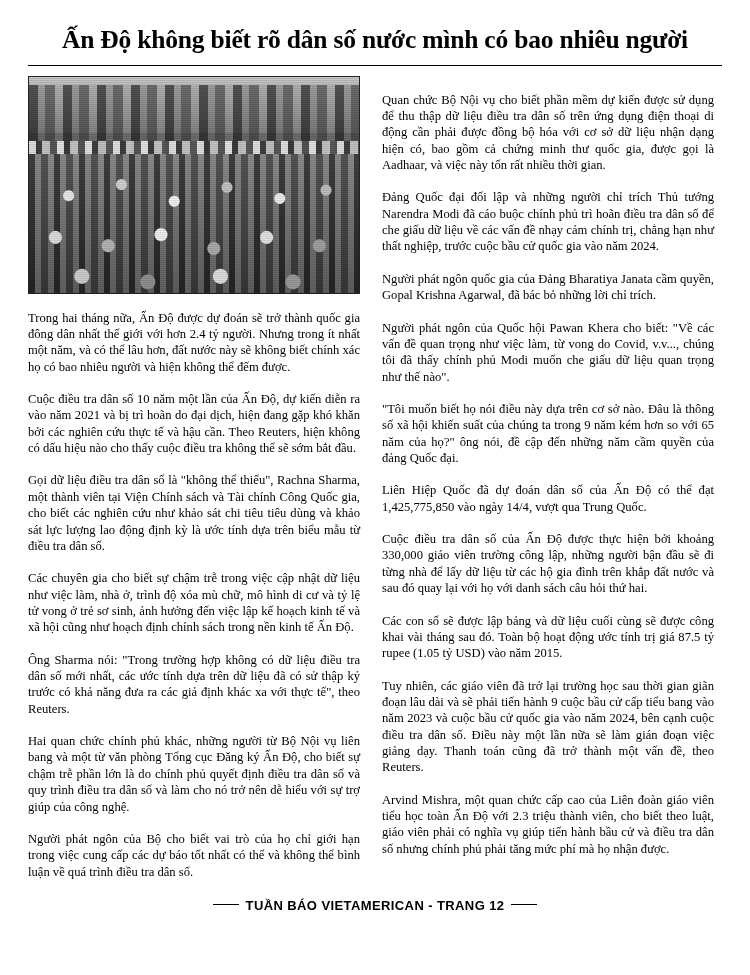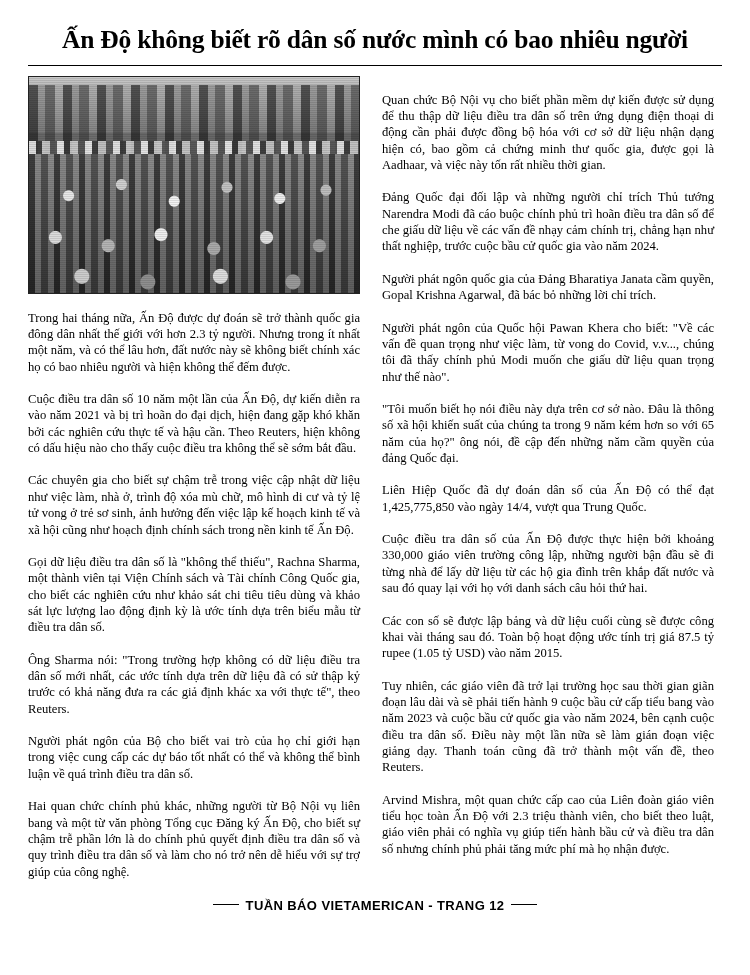--- a/index.html
+++ b/index.html
@@ -145,27 +145,27 @@
   <div class="columns">
 
     <div class="col">
       <div class="photo">
         <div class="sky"></div>
         <div class="buildings"></div>
         <div class="awning"></div>
         <div class="crowd"></div>
         <div class="grain"></div>
       </div>
-      <p class="body">Trong hai tháng nữa, Ấn Độ được dự đoán sẽ trở thành quốc gia đông dân nhất thế giới với hơn 2.3 tỷ người. Nhưng trong ít nhất một năm, và có thể lâu hơn, đất nước này sẽ không biết chính xác họ có bao nhiêu người và hiện không thể đếm được.</p>
+      <p class="body">Trong hai tháng nữa, Ấn Độ được dự đoán sẽ trở thành quốc gia đông dân nhất thế giới với hơn 2.4 tỷ người. Nhưng trong ít nhất một năm, và có thể lâu hơn, đất nước này sẽ không biết chính xác họ có bao nhiêu người và hiện không thể đếm được.</p>
       <p class="body">Cuộc điều tra dân số 10 năm một lần của Ấn Độ, dự kiến diễn ra vào năm 2021 và bị trì hoãn do đại dịch, hiện đang gặp khó khăn bởi các nghiên cứu thực tế và hậu cần. Theo Reuters, hiện không có dấu hiệu nào cho thấy cuộc điều tra không thể sẽ sớm bắt đầu.</p>
+      <p class="body">Gọi dữ liệu điều tra dân số là "không thể thiếu", Rachna Sharma, một thành viên tại Viện Chính sách và Tài chính Công Quốc gia, cho biết các nghiên cứu như khảo sát chi tiêu tiêu dùng và khảo sát lực lượng lao động định kỳ là ước tính dựa trên biểu mẫu từ điều tra dân số.</p>
       <p class="body">Các chuyên gia cho biết sự chậm trễ trong việc cập nhật dữ liệu như việc làm, nhà ở, trình độ xóa mù chữ, mô hình di cư và tỷ lệ tử vong ở trẻ sơ sinh, ảnh hưởng đến việc lập kế hoạch kinh tế và xã hội cũng như hoạch định chính sách trong nền kinh tế Ấn Độ.</p>
-      <p class="body">Gọi dữ liệu điều tra dân số là "không thể thiếu", Rachna Sharma, một thành viên tại Viện Chính sách và Tài chính Công Quốc gia, cho biết các nghiên cứu như khảo sát chi tiêu tiêu dùng và khảo sát lực lượng lao động định kỳ là ước tính dựa trên biểu mẫu từ điều tra dân số.</p>
       <p class="body">Ông Sharma nói: "Trong trường hợp không có dữ liệu điều tra dân số mới nhất, các ước tính dựa trên dữ liệu đã có sử thập kỷ trước có khả năng đưa ra các giả định khác xa với thực tế", theo Reuters.</p>
+      <p class="body">Hai quan chức chính phủ khác, những người từ Bộ Nội vụ liên bang và một từ văn phòng Tổng cục Đăng ký Ấn Độ, cho biết sự chậm trễ phần lớn là do chính phủ quyết định điều tra dân số và quy trình điều tra dân số và làm cho nó trở nên dễ hiểu với sự trợ giúp của công nghệ.</p>
       <p class="body">Người phát ngôn của Bộ cho biết vai trò của họ chỉ giới hạn trong việc cung cấp các dự báo tốt nhất có thể và không thể bình luận về quá trình điều tra dân số.</p>
-      <p class="body">Hai quan chức chính phủ khác, những người từ Bộ Nội vụ liên bang và một từ văn phòng Tổng cục Đăng ký Ấn Độ, cho biết sự chậm trễ phần lớn là do chính phủ quyết định điều tra dân số và quy trình điều tra dân số và làm cho nó trở nên dễ hiểu với sự trợ giúp của công nghệ.</p>
     </div>
 
     <div class="col">
       <p class="body">Quan chức Bộ Nội vụ cho biết phần mềm dự kiến được sử dụng để thu thập dữ liệu điều tra dân số trên ứng dụng điện thoại di động cần phải được đồng bộ hóa với cơ sở dữ liệu nhận dạng hiện có, bao gồm cả chứng minh thư quốc gia, được gọi là Aadhaar, và việc này tốn rất nhiều thời gian.</p>
       <p class="body">Đảng Quốc đại đối lập và những người chỉ trích Thủ tướng Narendra Modi đã cáo buộc chính phủ trì hoãn điều tra dân số để che giấu dữ liệu về các vấn đề nhạy cảm chính trị, chẳng hạn như thất nghiệp, trước cuộc bầu cử quốc gia vào năm 2024.</p>
       <p class="body">Người phát ngôn quốc gia của Đảng Bharatiya Janata cầm quyền, Gopal Krishna Agarwal, đã bác bỏ những lời chỉ trích.</p>
       <p class="body">Người phát ngôn của Quốc hội Pawan Khera cho biết: "Về các vấn đề quan trọng như việc làm, từ vong do Covid, v.v..., chúng tôi đã thấy chính phủ Modi muốn che giấu dữ liệu quan trọng như thế nào".</p>
       <p class="body">"Tôi muốn biết họ nói điều này dựa trên cơ sở nào. Đâu là thông số xã hội khiến suất của chúng ta trong 9 năm kém hơn so với 65 năm của họ?" ông nói, đề cập đến những năm cầm quyền của đảng Quốc đại.</p>
       <p class="body">Liên Hiệp Quốc đã dự đoán dân số của Ấn Độ có thể đạt 1,425,775,850 vào ngày 14/4, vượt qua Trung Quốc.</p>
       <p class="body">Cuộc điều tra dân số của Ấn Độ được thực hiện bởi khoảng 330,000 giáo viên trường công lập, những người bận đầu sẽ đi từng nhà để lấy dữ liệu từ các hộ gia đình trên khắp đất nước và sau đó quay lại với họ với danh sách câu hỏi thứ hai.</p>

